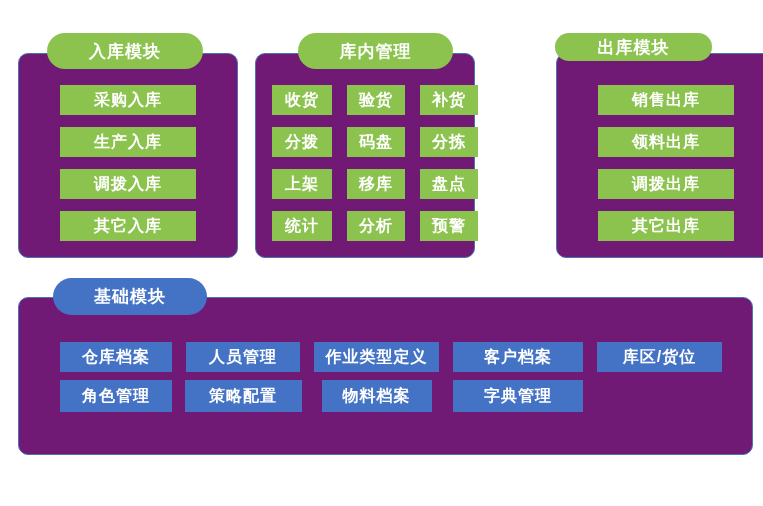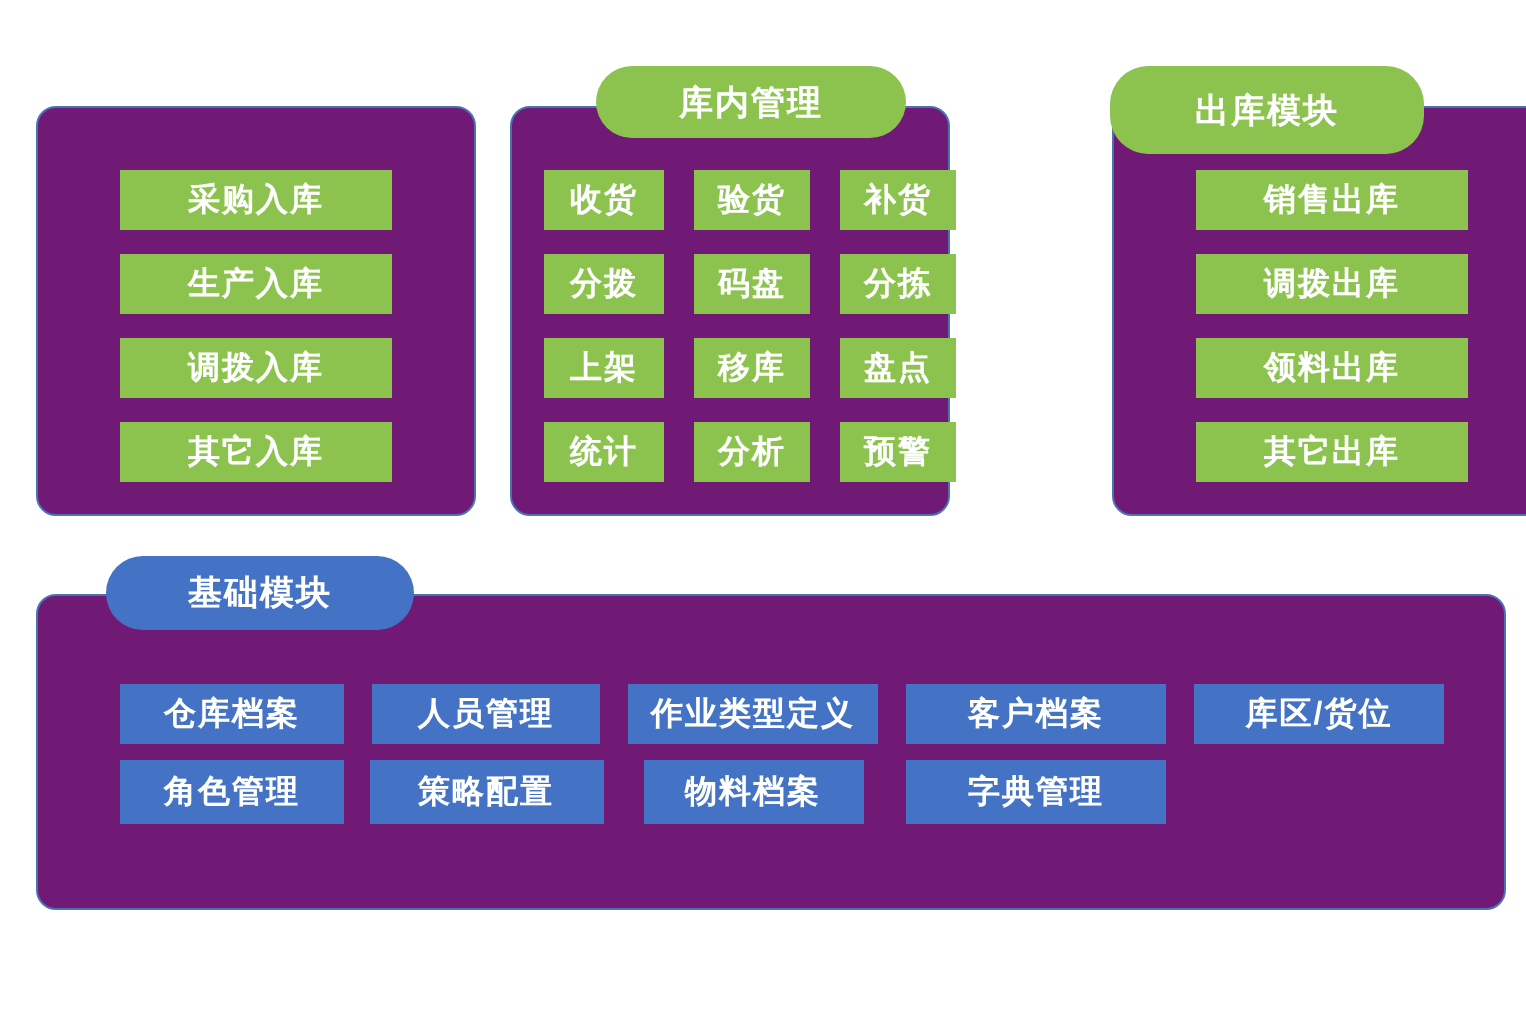--- a/index.html
+++ b/index.html
@@ -26,21 +26,21 @@
   .blue{background:var(--blue);}
 
   
   #panel-inbound  {left:18px; top:53px; width:220px; height:205px;}
   #panel-warehouse{left:255px;top:53px; width:220px; height:205px;}
   #panel-outbound {left:532px;top:53px; width:220px; height:205px;margin-left:24px;}
   #panel-basic    {left:18px; top:297px;width:735px; height:158px;}
 
   #pill-inbound  {left:47px; top:33px; width:156px;height:36px;}
   #pill-warehouse{left:298px;top:33px; width:155px;height:36px;}
-  #pill-outbound {left:555px;top:33px; width:157px;height:44px;}
+  #pill-outbound {left:555px;top:33px; width:157px;height:28px;}
   #pill-basic    {left:53px; top:278px;width:154px;height:37px;}
 
   .vlist{
     position:absolute;left:0;right:0;top:31px;
     display:flex;flex-direction:column;align-items:center;gap:12px;
   }
   .vlist .box{width:136px;height:30px;}
 
   .grid3{
     position:absolute;left:16px;top:31px;
@@ -56,20 +56,21 @@
   }
   .basic-grid .box{width:100%;height:100%;}
   .basic-grid .box.w117{width:117px;justify-self:center;}
   .basic-grid .box.w110{width:110px;justify-self:center;}
 </style>
 </head>
 <body>
 
 <div class="canvas">
 
+  <div class="pill green" id="pill-inbound">入库模块</div>
   <div class="panel" id="panel-inbound">
     <div class="vlist">
       <div class="box green">采购入库</div>
       <div class="box green">生产入库</div>
       <div class="box green">调拨入库</div>
       <div class="box green">其它入库</div>
     </div>
   </div>
 
   <div class="pill green" id="pill-warehouse">库内管理</div>
@@ -87,22 +88,22 @@
       <div class="box green">统计</div>
       <div class="box green">分析</div>
       <div class="box green">预警</div>
     </div>
   </div>
 
   <div class="pill green" id="pill-outbound">出库模块</div>
   <div class="panel" id="panel-outbound">
     <div class="vlist">
       <div class="box green">销售出库</div>
+      <div class="box green">领料出库</div>
       <div class="box green">调拨出库</div>
-      <div class="box green">领料出库</div>
       <div class="box green">其它出库</div>
     </div>
   </div>
 
   <div class="pill blue" id="pill-basic">基础模块</div>
   <div class="panel" id="panel-basic">
     <div class="basic-grid">
       <div class="box blue">仓库档案</div>
       <div class="box blue">人员管理</div>
       <div class="box blue">作业类型定义</div>

